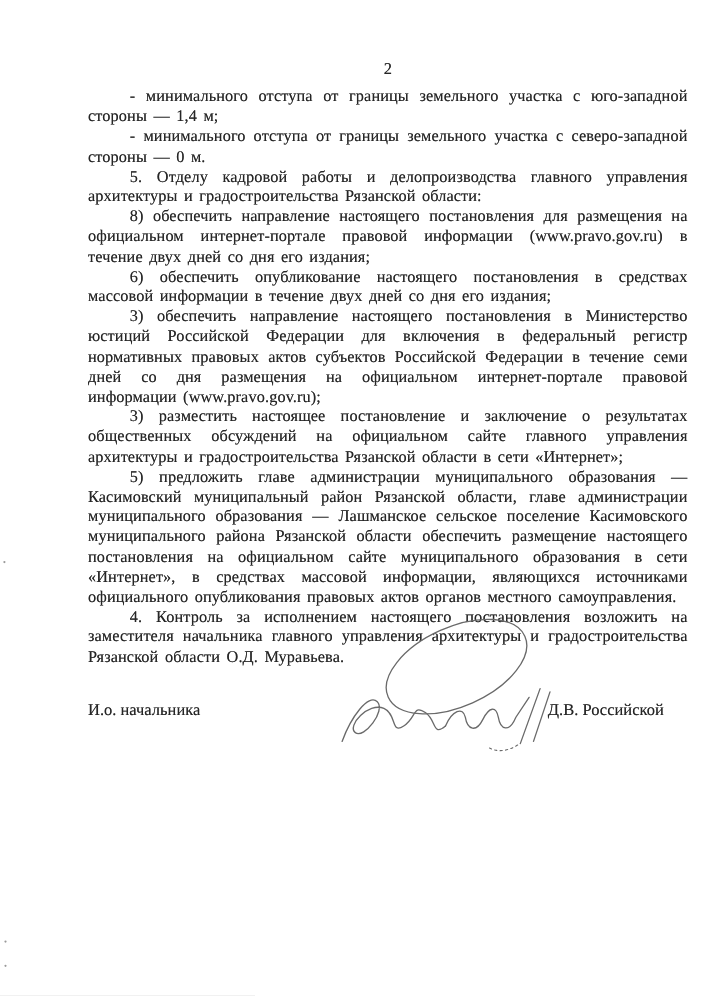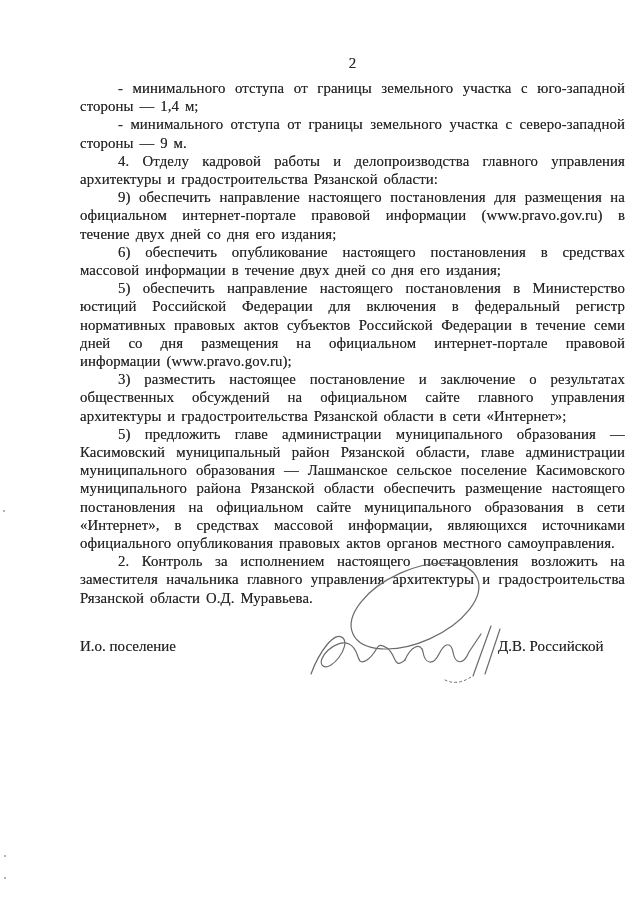--- a/index.html
+++ b/index.html
@@ -70,32 +70,32 @@
   .speck-3 { left: 4px; top: 877px; }
 </style>
 </head>
 <body>
 
 <div class="page">
 
   <div class="body-text">
     <div class="pagenum">2</div>
     <p class="para">- минимального отступа от границы земельного участка с юго-западной стороны — 1,4 м;</p>
-    <p class="para">- минимального отступа от границы земельного участка с северо-западной стороны — 9 м.</p>
-    <p class="para">4. Отделу кадровой работы и делопроизводства главного управления архитектуры и градостроительства Рязанской области:</p>
-    <p class="para">9) обеспечить направление настоящего постановления для размещения на официальном интернет-портале правовой информации (www.pravo.gov.ru) в течение двух дней со дня его издания;</p>
+    <p class="para">- минимального отступа от границы земельного участка с северо-западной стороны — 0 м.</p>
+    <p class="para">5. Отделу кадровой работы и делопроизводства главного управления архитектуры и градостроительства Рязанской области:</p>
+    <p class="para">8) обеспечить направление настоящего постановления для размещения на официальном интернет-портале правовой информации (www.pravo.gov.ru) в течение двух дней со дня его издания;</p>
     <p class="para">6) обеспечить опубликование настоящего постановления в средствах массовой информации в течение двух дней со дня его издания;</p>
-    <p class="para">5) обеспечить направление настоящего постановления в Министерство юстиций Российской Федерации для включения в федеральный регистр нормативных правовых актов субъектов Российской Федерации в течение семи дней со дня размещения на официальном интернет-портале правовой информации (www.pravo.gov.ru);</p>
+    <p class="para">3) обеспечить направление настоящего постановления в Министерство юстиций Российской Федерации для включения в федеральный регистр нормативных правовых актов субъектов Российской Федерации в течение семи дней со дня размещения на официальном интернет-портале правовой информации (www.pravo.gov.ru);</p>
     <p class="para">3) разместить настоящее постановление и заключение о результатах общественных обсуждений на официальном сайте главного управления архитектуры и градостроительства Рязанской области в сети «Интернет»;</p>
     <p class="para">5) предложить главе администрации муниципального образования — Касимовский муниципальный район Рязанской области, главе администрации муниципального образования — Лашманское сельское поселение Касимовского муниципального района Рязанской области обеспечить размещение настоящего постановления на официальном сайте муниципального образования в сети «Интернет», в средствах массовой информации, являющихся источниками официального опубликования правовых актов органов местного самоуправления.</p>
-    <p class="para">2. Контроль за исполнением настоящего постановления возложить на заместителя начальника главного управления архитектуры и градостроительства Рязанской области О.Д. Муравьева.</p>
+    <p class="para">4. Контроль за исполнением настоящего постановления возложить на заместителя начальника главного управления архитектуры и градостроительства Рязанской области О.Д. Муравьева.</p>
   </div>
 
   <div>
-    <span class="signature-block-label sig-left">И.о. поселение</span>
+    <span class="signature-block-label sig-left">И.о. начальника</span>
 
     <svg class="sig-svg" viewBox="0 0 210 135" fill="none" stroke="#6a6a6a" stroke-width="1.2" stroke-linecap="round">
 
       <ellipse cx="120" cy="50" rx="68" ry="36" transform="rotate(-24 120 50)"></ellipse>
 
       <path d="M16,118 C24,96 40,74 48,82 C56,90 36,116 28,110
                C20,104 40,82 54,88 C66,93 60,112 72,104
                C84,96 80,84 92,92 C102,99 98,114 110,104"></path>
 
       <path d="M110,104 C116,90 126,86 128,96 C130,108 138,110 144,98

